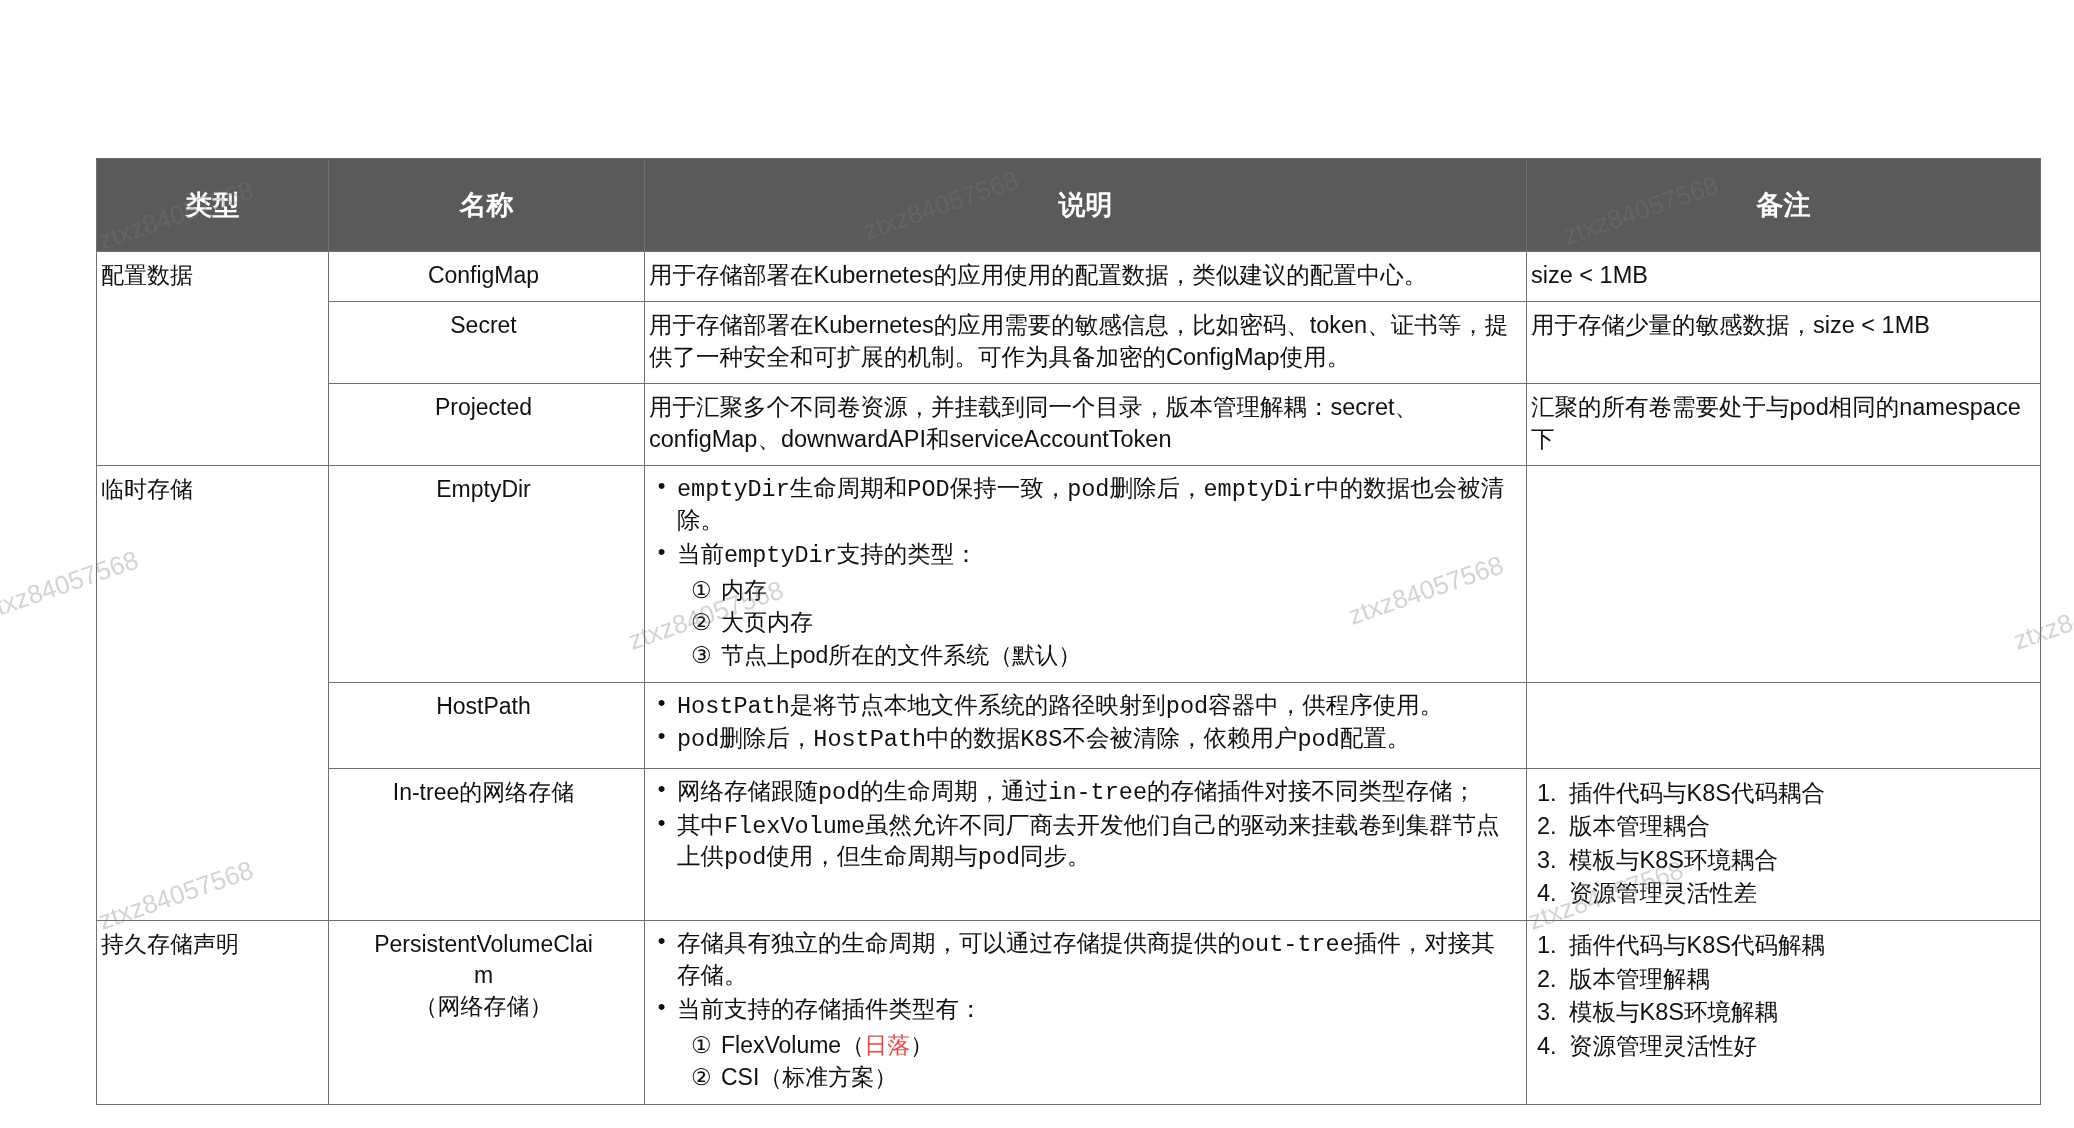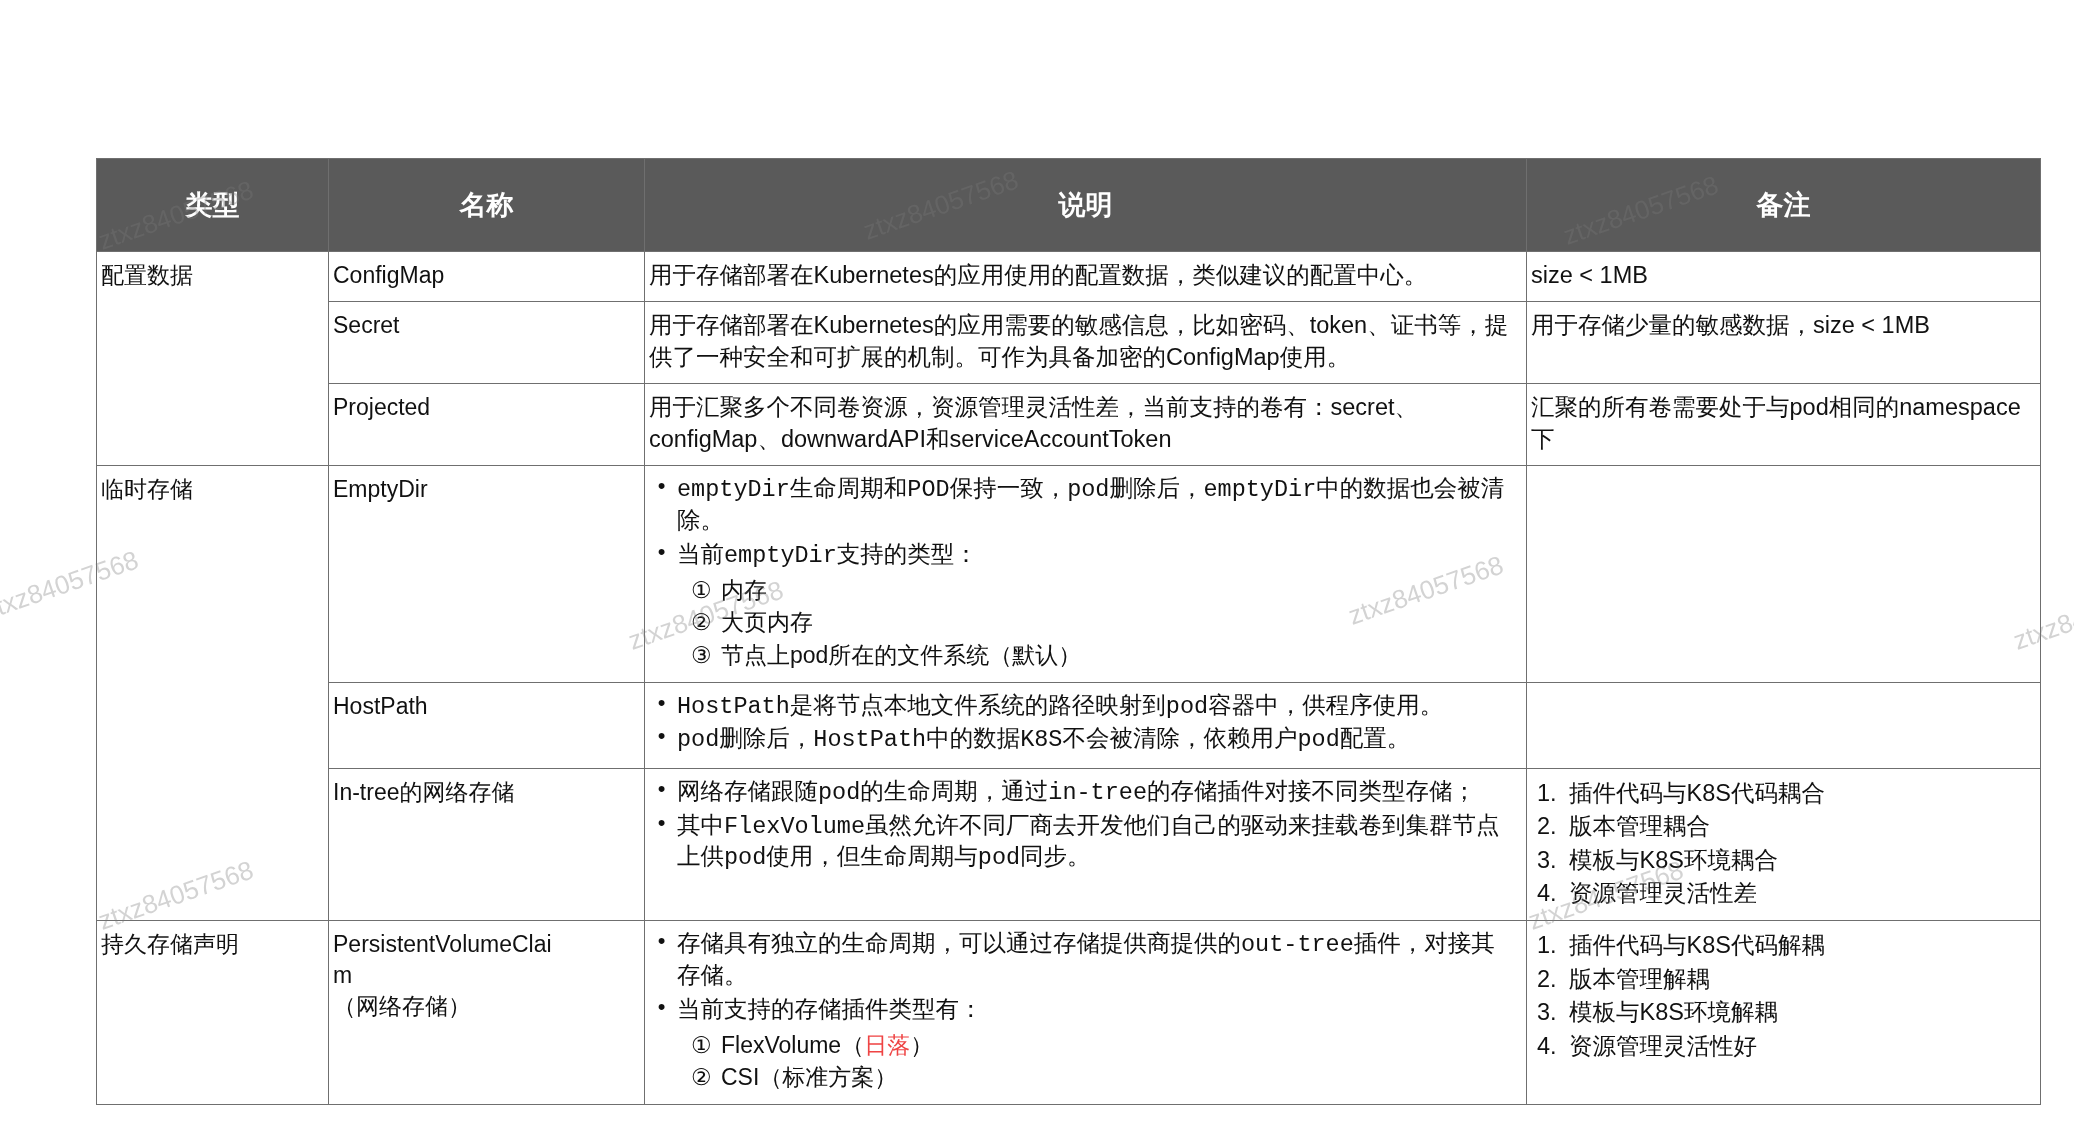--- a/index.html
+++ b/index.html
@@ -62,20 +62,21 @@
 
   td.type-cell {
     vertical-align: middle;
     text-align: left;
     padding-left: 18px;
     font-size: 24px;
   }
   td.name-cell {
     font-size: 25px;
     padding-top: 10px;
+    text-align: center;
   }
   .desc-p {
     margin: 0;
     font-size: 23.5px;
   }
   ul.bullets {
     margin: 0;
     padding: 0;
     list-style: none;
     font-family: Liberation Mono, monospace;
@@ -181,21 +182,21 @@
           <p class="desc-p">用于存储部署在Kubernetes的应用需要的敏感信息，比如密码、token、证书等，提供了一种安全和可扩展的机制。可作为具备加密的ConfigMap使用。</p>
         </td>
         <td>
           <p class="desc-p">用于存储少量的敏感数据，size &lt; 1MB</p>
         </td>
       </tr>
 
       <tr>
         <td class="name-cell">Projected</td>
         <td>
-          <p class="desc-p">用于汇聚多个不同卷资源，资源管理灵活性差，当前支持的卷有：secret、configMap、downwardAPI和serviceAccountToken</p>
+          <p class="desc-p">用于汇聚多个不同卷资源，并挂载到同一个目录，版本管理解耦：secret、configMap、downwardAPI和serviceAccountToken</p>
         </td>
         <td>
           <p class="desc-p">汇聚的所有卷需要处于与pod相同的namespace下</p>
         </td>
       </tr>
 
       <tr>
         <td class="type-cell" rowspan="3">临时存储</td>
         <td class="name-cell">EmptyDir</td>
         <td>

